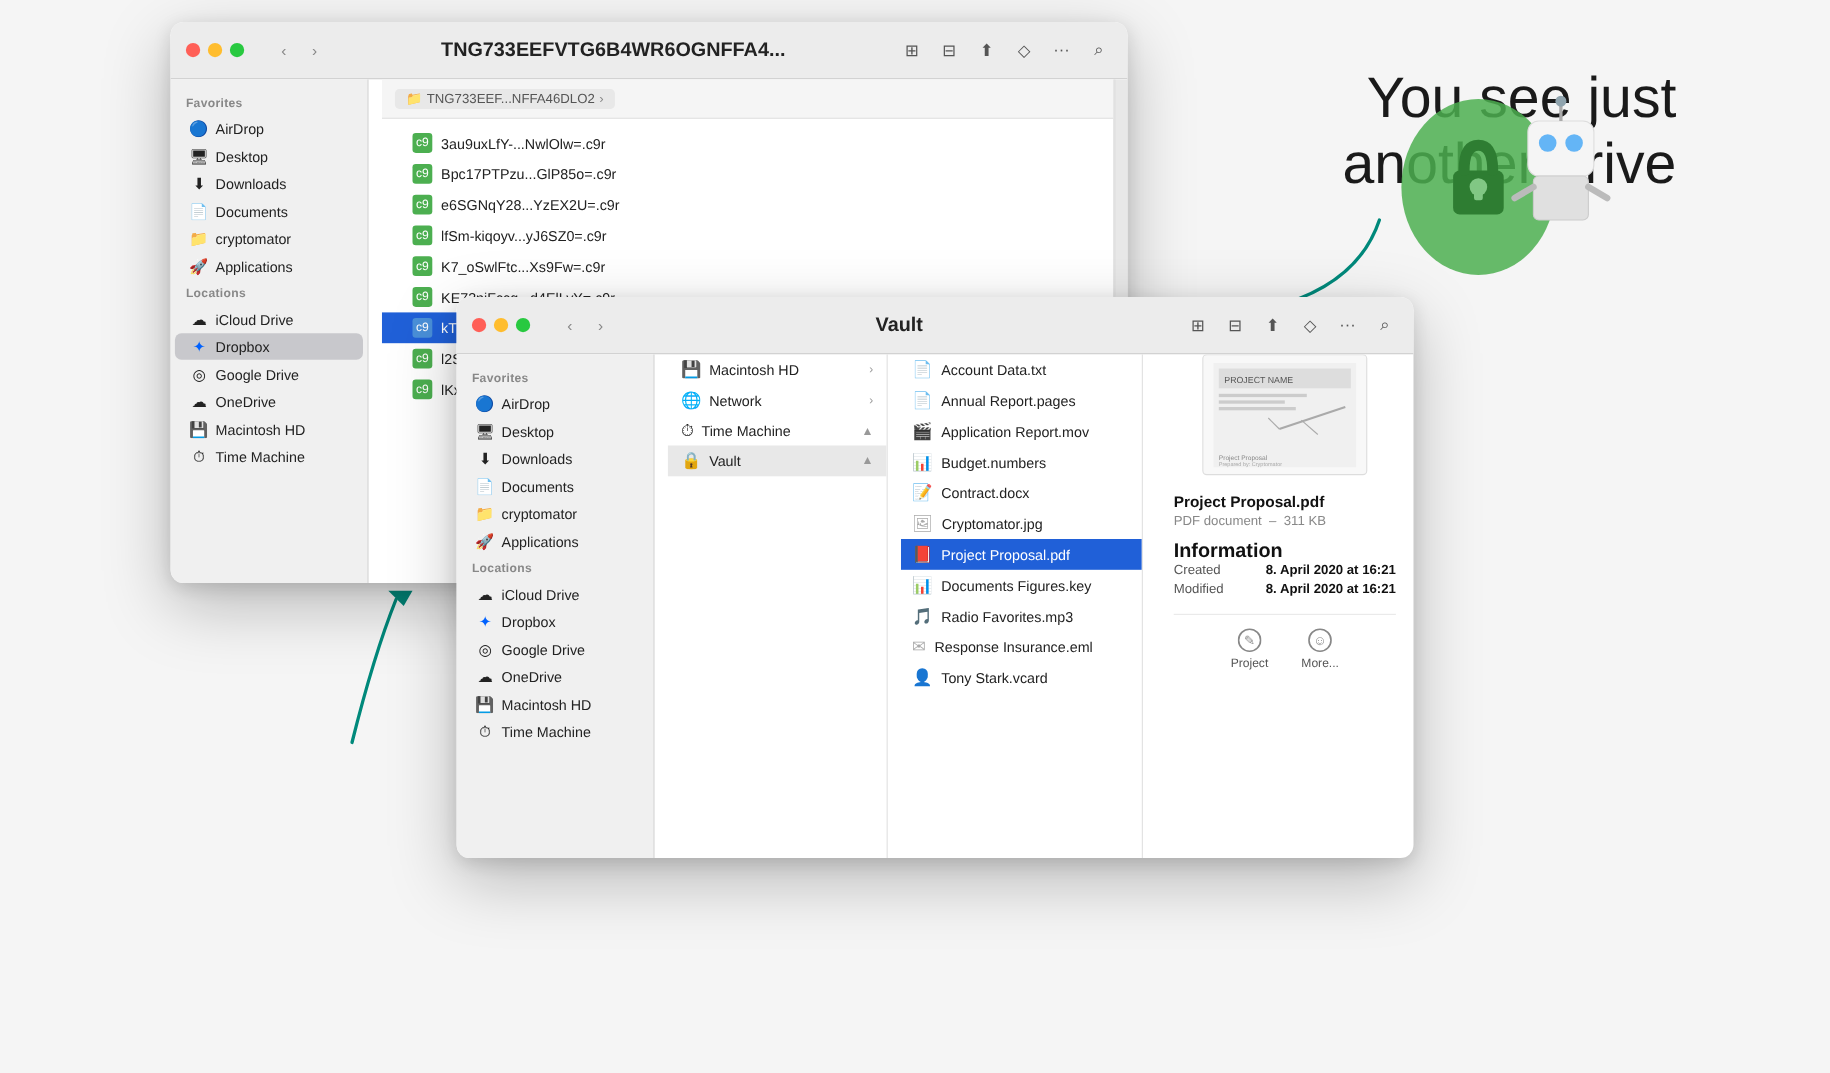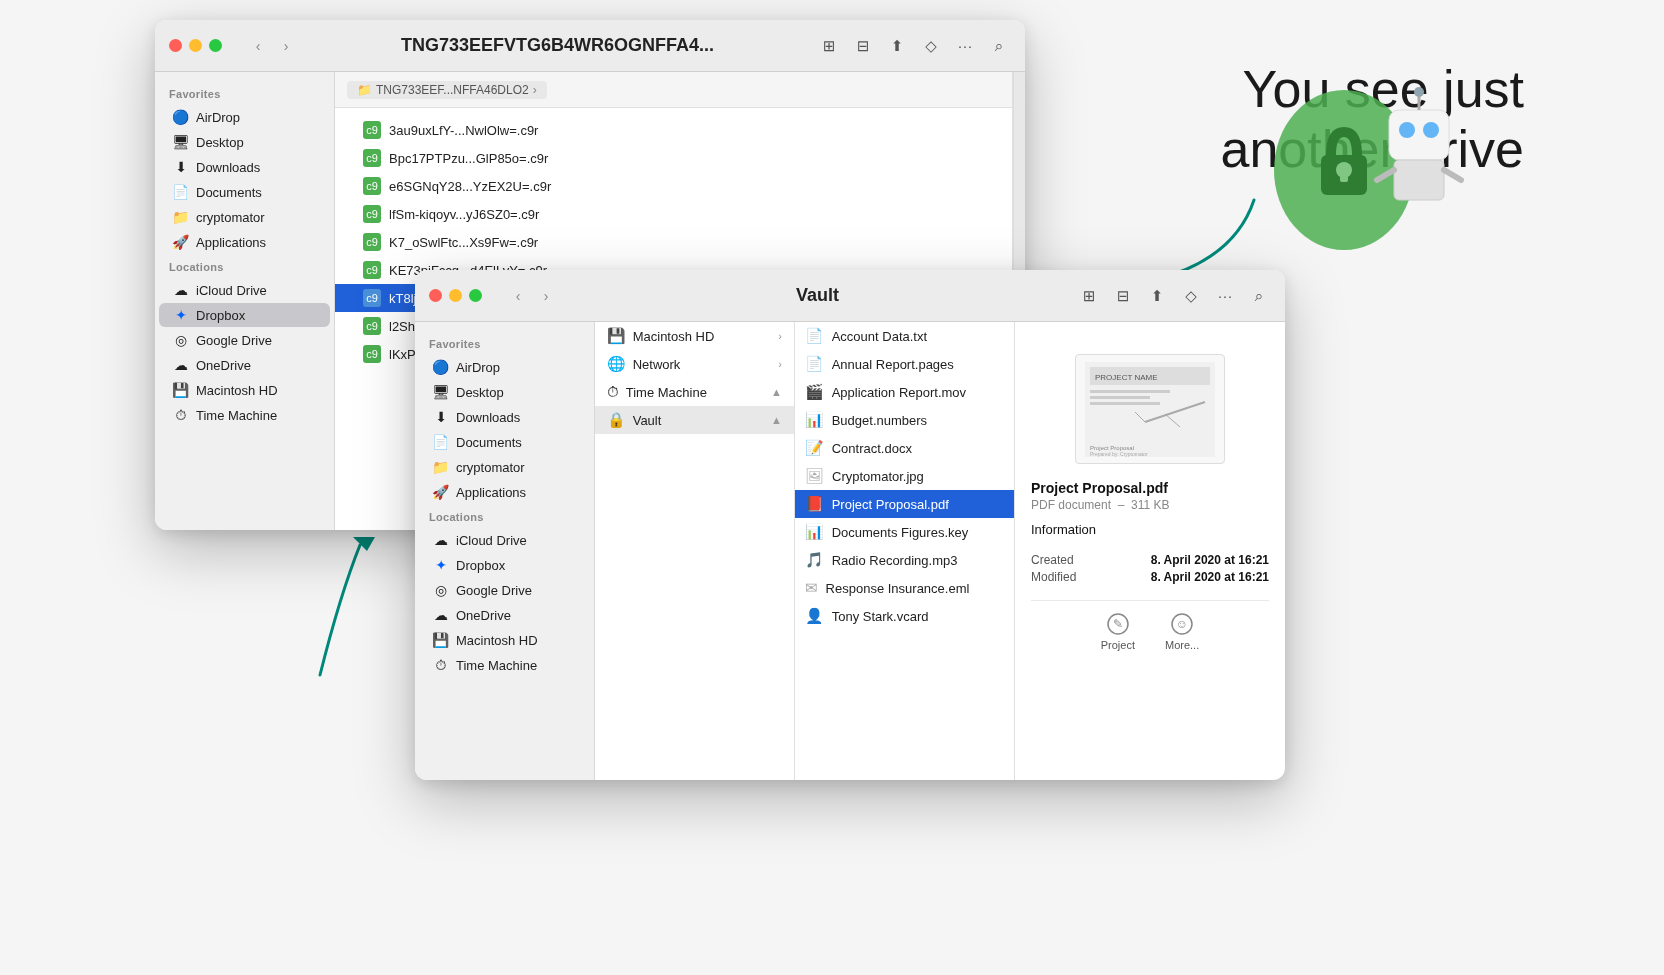--- a/index.html
+++ b/index.html
@@ -124,20 +124,21 @@
       justify-content: center;
       color: #555;
       font-size: 15px;
     }
 
     
     .win-body {
       display: flex;
       flex: 1;
       overflow: hidden;
+      gap: 12px;
     }
 
     
     .sidebar {
       width: 180px;
       background: #f0f0f0;
       border-right: 1px solid #d8d8d8;
       padding: 10px 0;
       overflow-y: auto;
       flex-shrink: 0;
@@ -298,21 +299,21 @@
       background: #2060d8;
       color: white;
     }
 
     
     .preview-thumbnail {
       width: 150px;
       height: 110px;
       background: #f8f8f8;
       border: 1px solid #ddd;
-      margin: 32px auto 8px;
+      margin: 0 auto 8px;
       display: flex;
       align-items: center;
       justify-content: center;
       overflow: hidden;
       border-radius: 4px;
     }
     .preview-info {
       padding: 8px 16px;
     }
     .preview-filename {
@@ -320,24 +321,24 @@
       font-weight: 700;
       color: #111;
       margin-bottom: 2px;
     }
     .preview-subtext {
       font-size: 12px;
       color: #888;
       margin-bottom: 10px;
     }
     .preview-info-heading {
-      font-size: 13px;
-      font-weight: 400;
+      font-size: 18px;
+      font-weight: 700;
       color: #111;
-      margin-bottom: 16px;
+      margin-bottom: 0;
     }
     .preview-info-row {
       display: flex;
       justify-content: space-between;
       font-size: 12px;
       color: #555;
       margin-bottom: 3px;
     }
     .preview-info-row span:last-child {
       font-weight: 600;
@@ -640,21 +641,21 @@
       <div class="vault-file selected">
         <span style="font-size:15px;color:white;">📕</span>
         <span>Project Proposal.pdf</span>
       </div>
       <div class="vault-file">
         <span style="font-size:15px;color:#aaa;">📊</span>
         <span>Documents Figures.key</span>
       </div>
       <div class="vault-file">
         <span style="font-size:15px;color:#aaa;">🎵</span>
-        <span>Radio Recording.mp3</span>
+        <span>Radio Favorites.mp3</span>
       </div>
       <div class="vault-file">
         <span style="font-size:15px;color:#aaa;">✉</span>
         <span>Response Insurance.eml</span>
       </div>
       <div class="vault-file">
         <span style="font-size:15px;color:#aaa;">👤</span>
         <span>Tony Stark.vcard</span>
       </div>
     </div>

